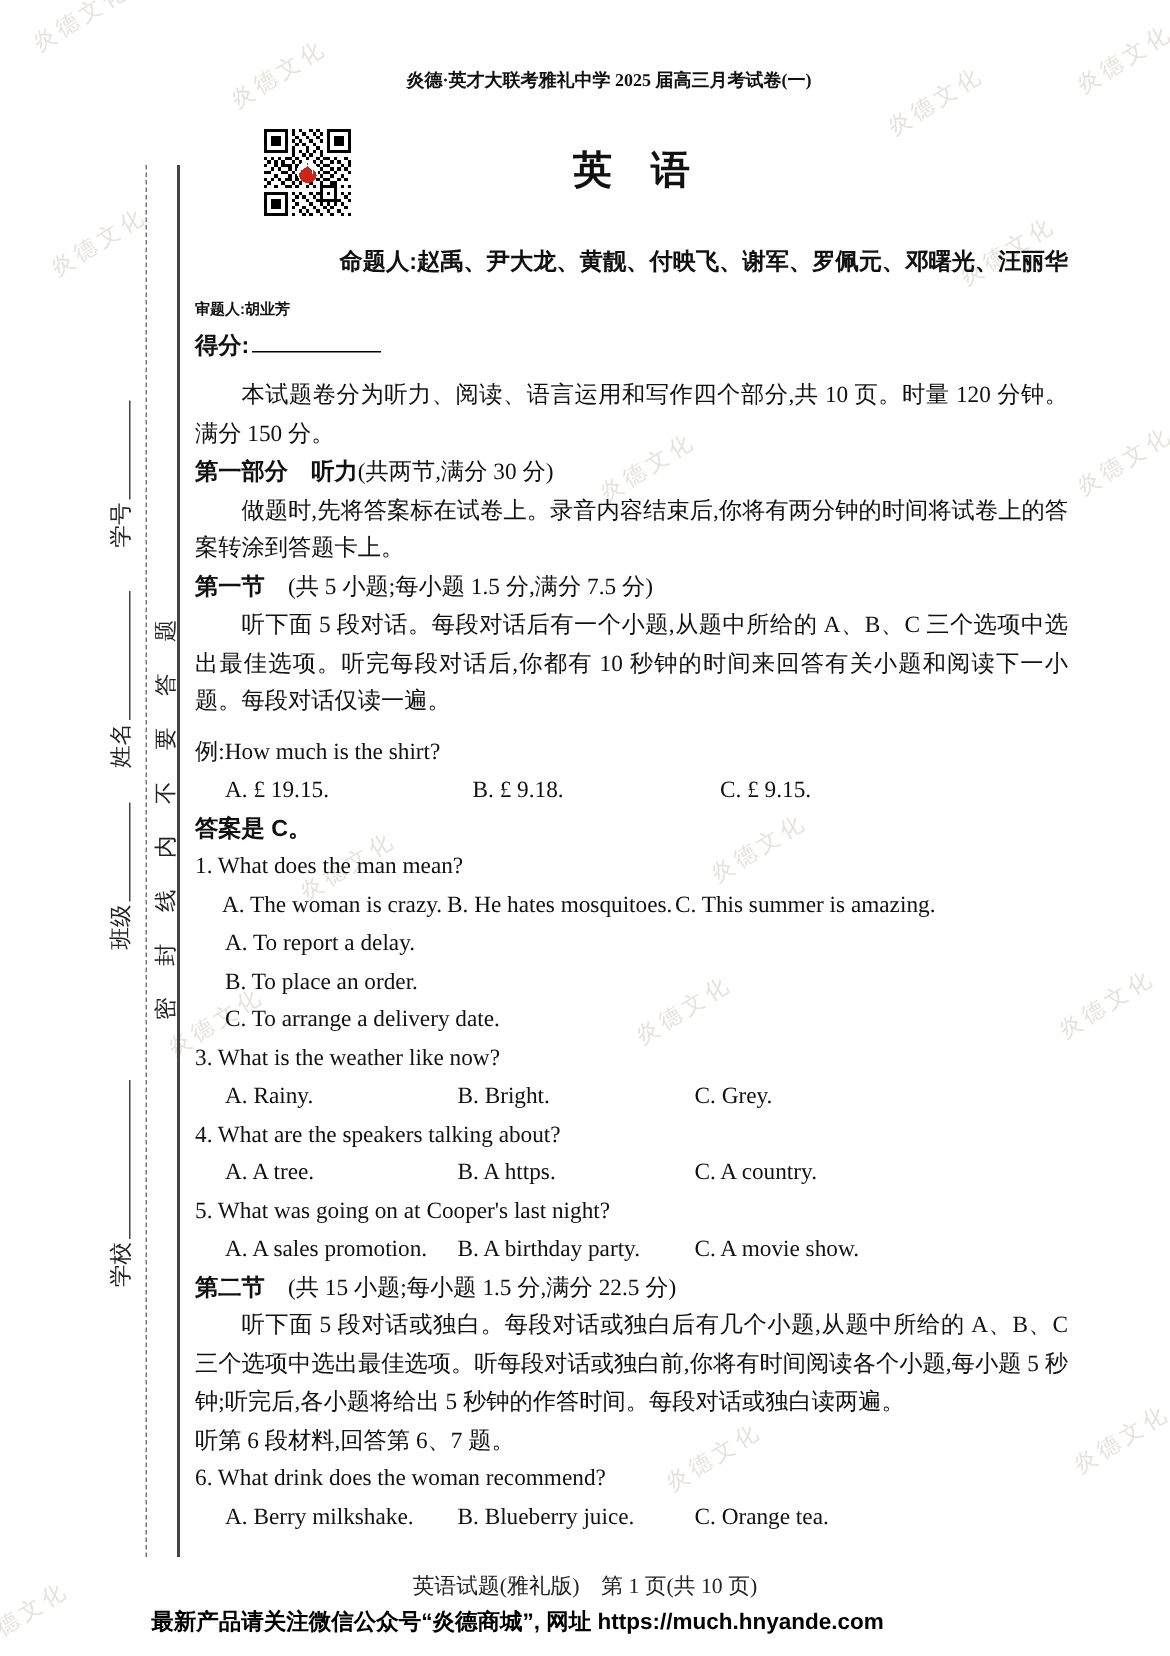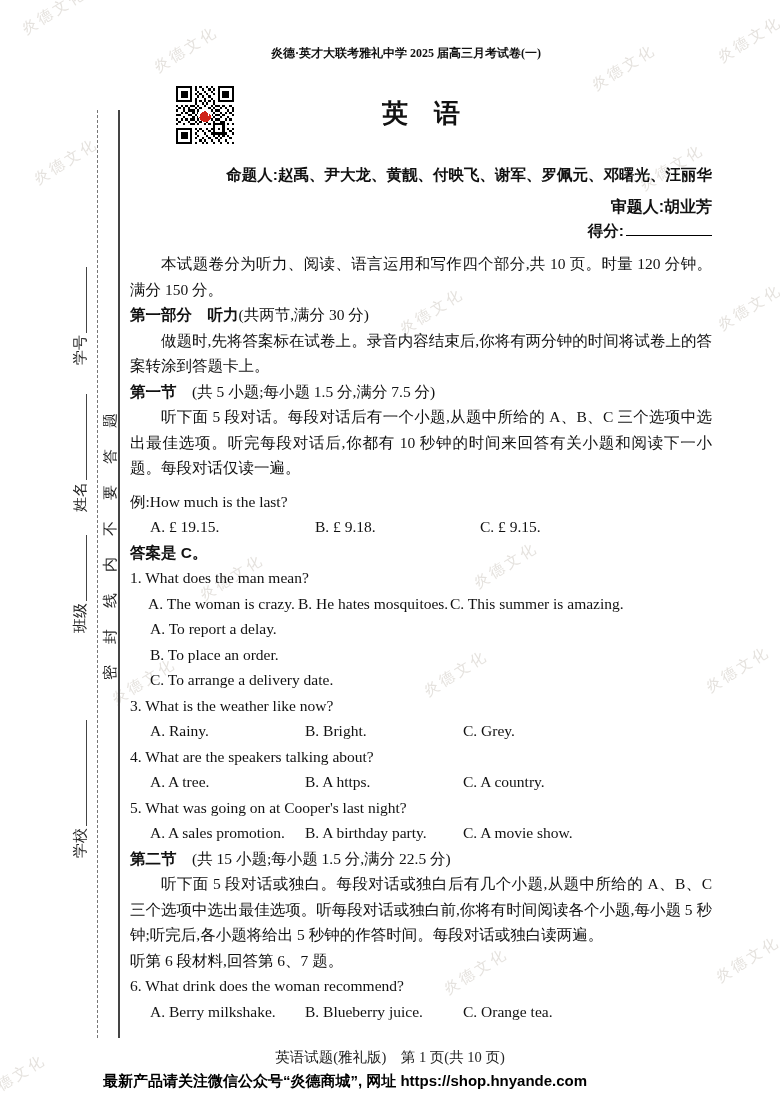--- a/index.html
+++ b/index.html
@@ -21,23 +21,23 @@
   .qr{position:absolute;left:176px;top:86px;width:58px;height:58px;}
   
   .content{position:absolute;left:130px;top:38px;width:582px;font-size:15.5px;line-height:25.5px;}
   .title{text-align:center;font-size:12px;line-height:30px;font-weight:bold;white-space:nowrap;
          margin-left:-30px;}
   .title .brand{font-weight:900;}
   .subject{margin-top:30px;text-align:center;font-size:26px;line-height:30px;font-weight:bold;
            font-family:"Liberation Sans","DejaVu Sans",sans-serif;}
   .setters{margin-top:34px;text-align:right;font-weight:bold;
            font-family:"Liberation Sans","DejaVu Sans",sans-serif;font-size:15.5px;}
-  .reviewer{margin-top:6px;text-align:right;font-weight:bold;
-            font-family:"Liberation Sans","DejaVu Sans",sans-serif;font-size:16px;}
-  .score{line-height:24px;text-align:right;font-weight:bold;
+  .reviewer{margin-top:6px;text-align:left;font-weight:bold;
+            font-family:"Liberation Sans","DejaVu Sans",sans-serif;font-size:10px;}
+  .score{line-height:24px;text-align:left;font-weight:bold;
          font-family:"Liberation Sans","DejaVu Sans",sans-serif;}
   .score-line{display:inline-block;width:86px;border-bottom:1px solid #000;height:14px;margin-left:2px;}
   p.para{margin:0;text-indent:2em;text-align:justify;}
   p.para.mt{margin-top:8px;}
   .h-part{font-weight:bold;font-family:"Liberation Sans","DejaVu Sans",sans-serif;}
   .h-part .note{font-weight:normal;font-family:"Liberation Serif","DejaVu Serif",serif;}
   .q{margin:0;}
   .opts{display:grid;grid-template-columns:155px 158px auto;padding-left:20px;}
   .opts.wide{grid-template-columns:165px 165px auto;}
   .opts.tight{grid-template-columns:150px 152px auto;padding-left:18px;}
@@ -124,21 +124,21 @@
     <div class="h-part">
       <span>第一部分　听力</span><span class="note">(共两节,满分 30 分)</span>
     </div>
     <p class="para">做题时,先将答案标在试卷上。录音内容结束后,你将有两分钟的时间将试卷上的答案转涂到答题卡上。</p>
 
     <div class="h-part">
       <span>第一节</span>　<span class="note">(共 5 小题;每小题 1.5 分,满分 7.5 分)</span>
     </div>
     <p class="para">听下面 5 段对话。每段对话后有一个小题,从题中所给的 A、B、C 三个选项中选出最佳选项。听完每段对话后,你都有 10 秒钟的时间来回答有关小题和阅读下一小题。每段对话仅读一遍。</p>
 
-    <div class="q example">例:How much is the last?</div>
+    <div class="q example">例:How much is the shirt?</div>
     <div class="opts wide">
       <span>A. £ 19.15.</span>
       <span>B. £ 9.18.</span>
       <span>C. £ 9.15.</span>
     </div>
     <div class="answer">答案是 C。</div>
 
     <div class="q">1. What does the man mean?</div>
     <div class="opts tight">
       <span>A. The woman is crazy.</span>
@@ -180,15 +180,15 @@
     <div class="q">6. What drink does the woman recommend?</div>
     <div class="opts">
       <span>A. Berry milkshake.</span>
       <span>B. Blueberry juice.</span>
       <span>C. Orange tea.</span>
     </div>
 
   </div>
 
   <div class="foot-page">英语试题(雅礼版)　第 1 页(共 10 页)</div>
-  <div class="foot-promo">最新产品请关注微信公众号“炎德商城”, 网址 https://shop.hnyande.com</div>
+  <div class="foot-promo">最新产品请关注微信公众号“炎德商城”, 网址 https://much.hnyande.com</div>
 
 </div>
 
 </body></html>

